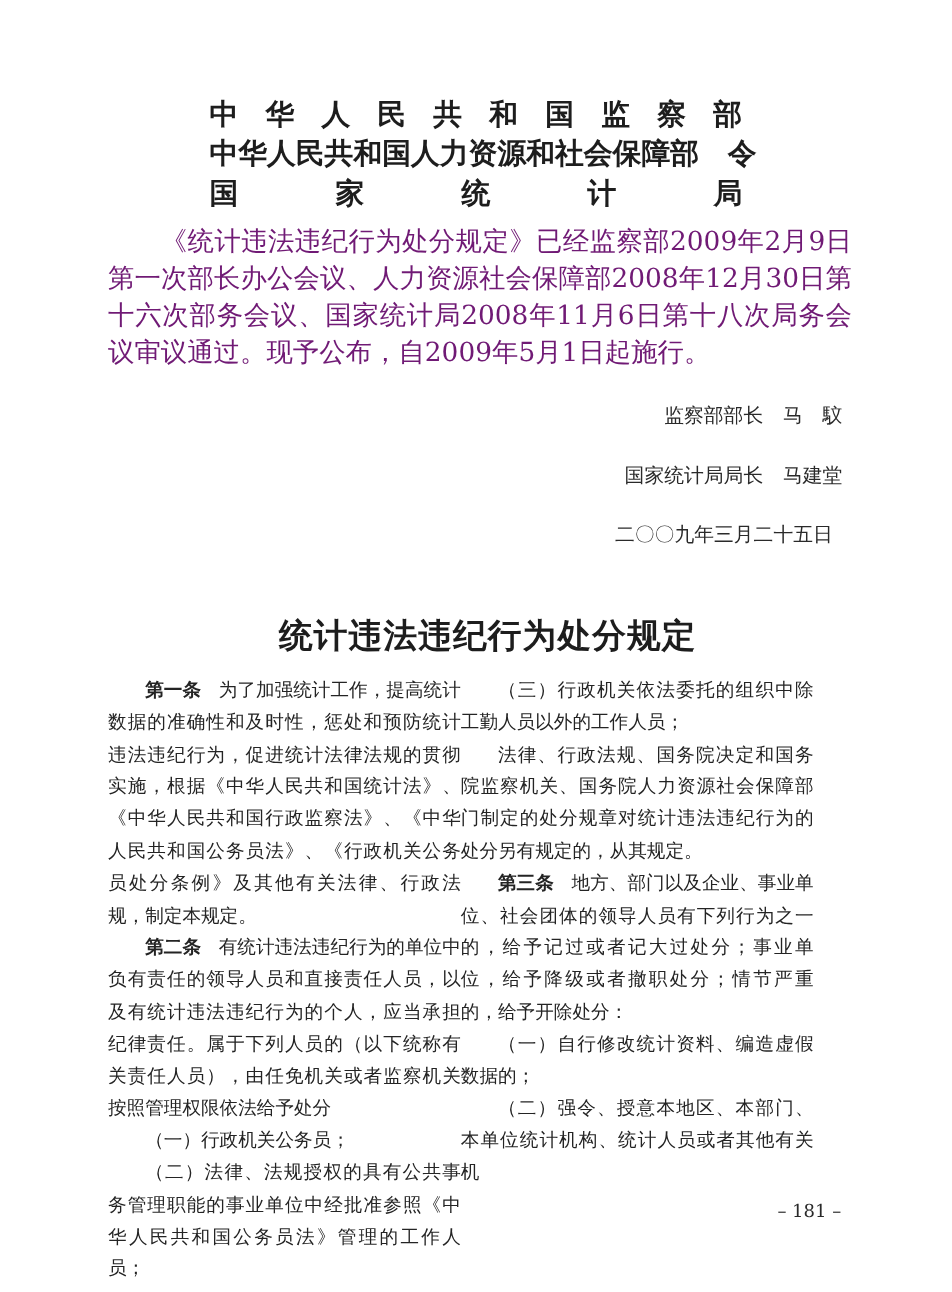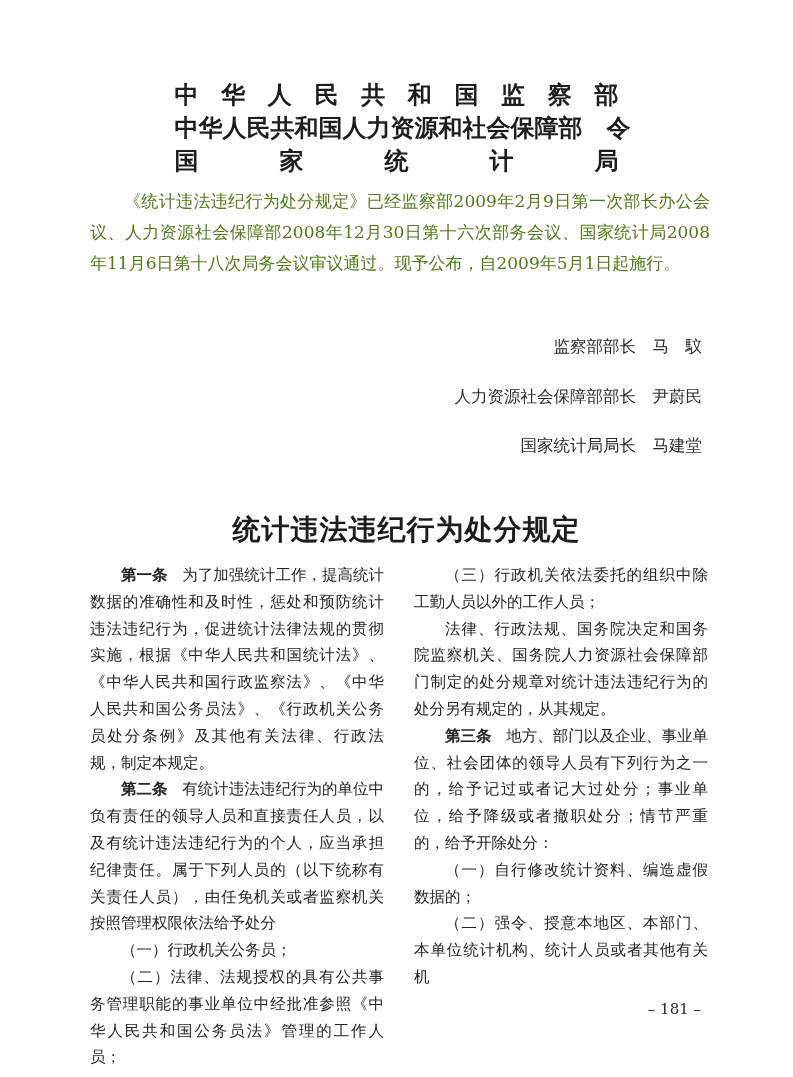--- a/index.html
+++ b/index.html
@@ -37,25 +37,25 @@
     justify-content: space-between;
   }
   .justify-chars span { display: inline-block; }
 
   
   .promulgation {
     position: absolute;
     top: 186px;
     left: 90px;
     width: 620px;
-    font-size: 17px;
+    font-size: 22px;
     line-height: 31px;
     text-align: justify;
     text-indent: 2em;
-    color: #4d7c0f;
+    color: #701a75;
     margin: 0;
   }
 
   
   .signature-block {
     position: absolute;
     top: 311px;
     left: 90px;
     width: 616px;
     text-align: right;
@@ -83,21 +83,20 @@
     letter-spacing: 1px;
   }
 
   
   .columns {
     position: absolute;
     top: 562px;
     left: 90px;
     width: 618px;
     display: flex;
-    gap: 30px;
   }
   .col {
     width: 294px;
     font-size: 15.5px;
     line-height: 26.8px;
     text-align: justify;
     color: #242424;
   }
   .para {
     margin: 0;
@@ -160,22 +159,22 @@
         <span>统</span>
         <span>计</span>
         <span>局</span>
       </div>
   </header>
 
   <p class="promulgation">《统计违法违纪行为处分规定》已经监察部2009年2月9日第一次部长办公会议、人力资源社会保障部2008年12月30日第十六次部务会议、国家统计局2008年11月6日第十八次局务会议审议通过。现予公布，自2009年5月1日起施行。</p>
 
   <div class="signature-block">
     <div class="sig">监察部部长　马　馼</div>
-    <div class="sig">人力资源社会保障部部长　尹蔚民</div>
     <div class="sig">国家统计局局长　马建堂</div>
+    <div class="sig date">二〇〇九年三月二十五日</div>
   </div>
 
   <h1 class="regulation-title">统计违法违纪行为处分规定</h1>
 
   <section class="columns">
     <div class="col">
       <p class="para"><b class="term">第一条</b><span>为了加强统计工作，提高统计数据的准确性和及时性，惩处和预防统计违法违纪行为，促进统计法律法规的贯彻实施，根据《中华人民共和国统计法》、《中华人民共和国行政监察法》、《中华人民共和国公务员法》、《行政机关公务员处分条例》及其他有关法律、行政法规，制定本规定。</span></p>
       <p class="para"><b class="term">第二条</b><span>有统计违法违纪行为的单位中负有责任的领导人员和直接责任人员，以及有统计违法违纪行为的个人，应当承担纪律责任。属于下列人员的（以下统称有关责任人员），由任免机关或者监察机关按照管理权限依法给予处分</span></p>
       <p class="para"><b class="term"></b><span>（一）行政机关公务员；</span></p>
       <p class="para"><b class="term"></b><span>（二）法律、法规授权的具有公共事务管理职能的事业单位中经批准参照《中华人民共和国公务员法》管理的工作人员；</span></p>

